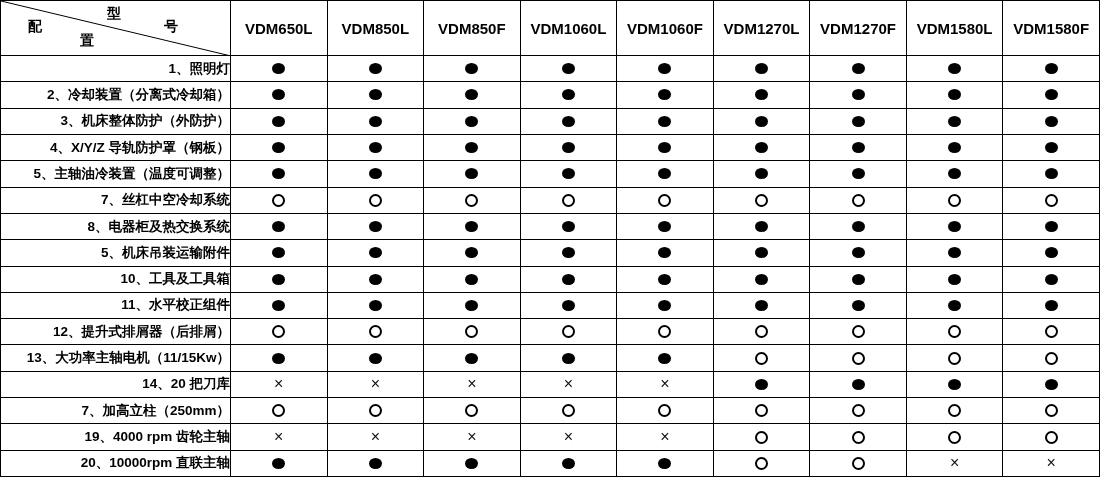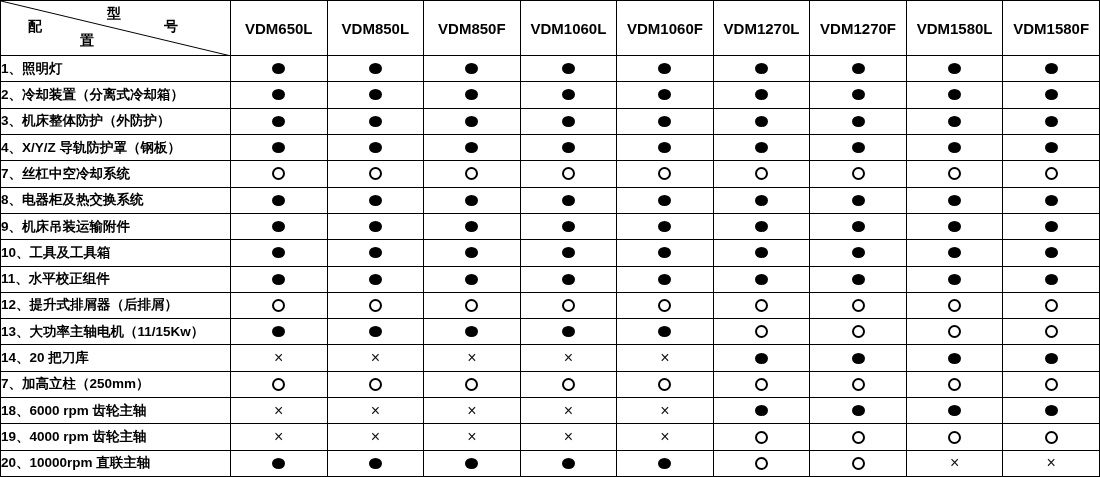--- a/index.html
+++ b/index.html
@@ -44,21 +44,21 @@
   .pos-model-1 { left:106px; top:5px; }
   .pos-model-2 { left:163px; top:18px; }
   .pos-config-1 { left:27px; top:18px; }
   .pos-config-2 { left:79px; top:32px; }
 
   
   tr.data-row { height:21px; }
   td.row-label {
     font-size:13.5px;
     font-weight:600;
-    text-align:left;
+    text-align:right;
     vertical-align:middle;
     padding-left:7px;
     white-space:nowrap;
   }
   td.cell {
     text-align:center;
     vertical-align:middle;
     line-height:0;
   }
   .sym { display:inline-block; vertical-align:middle; }
@@ -150,20 +150,32 @@
           <td class="cell"><span class="sym sym-dot"></span></td>
           <td class="cell"><span class="sym sym-dot"></span></td>
           <td class="cell"><span class="sym sym-dot"></span></td>
           <td class="cell"><span class="sym sym-dot"></span></td>
           <td class="cell"><span class="sym sym-dot"></span></td>
           <td class="cell"><span class="sym sym-dot"></span></td>
           <td class="cell"><span class="sym sym-dot"></span></td>
           <td class="cell"><span class="sym sym-dot"></span></td>
         </tr>
         <tr class="data-row">
+          <td class="row-label">5、主轴油冷装置（温度可调整）</td>
+          <td class="cell"><span class="sym sym-dot"></span></td>
+          <td class="cell"><span class="sym sym-dot"></span></td>
+          <td class="cell"><span class="sym sym-dot"></span></td>
+          <td class="cell"><span class="sym sym-dot"></span></td>
+          <td class="cell"><span class="sym sym-dot"></span></td>
+          <td class="cell"><span class="sym sym-dot"></span></td>
+          <td class="cell"><span class="sym sym-dot"></span></td>
+          <td class="cell"><span class="sym sym-dot"></span></td>
+          <td class="cell"><span class="sym sym-dot"></span></td>
+        </tr>
+        <tr class="data-row">
           <td class="row-label">7、丝杠中空冷却系统</td>
           <td class="cell"><span class="sym sym-ring"></span></td>
           <td class="cell"><span class="sym sym-ring"></span></td>
           <td class="cell"><span class="sym sym-ring"></span></td>
           <td class="cell"><span class="sym sym-ring"></span></td>
           <td class="cell"><span class="sym sym-ring"></span></td>
           <td class="cell"><span class="sym sym-ring"></span></td>
           <td class="cell"><span class="sym sym-ring"></span></td>
           <td class="cell"><span class="sym sym-ring"></span></td>
           <td class="cell"><span class="sym sym-ring"></span></td>
@@ -174,21 +186,21 @@
           <td class="cell"><span class="sym sym-dot"></span></td>
           <td class="cell"><span class="sym sym-dot"></span></td>
           <td class="cell"><span class="sym sym-dot"></span></td>
           <td class="cell"><span class="sym sym-dot"></span></td>
           <td class="cell"><span class="sym sym-dot"></span></td>
           <td class="cell"><span class="sym sym-dot"></span></td>
           <td class="cell"><span class="sym sym-dot"></span></td>
           <td class="cell"><span class="sym sym-dot"></span></td>
         </tr>
         <tr class="data-row">
-          <td class="row-label">9、机床吊装运输附件</td>
+          <td class="row-label">5、机床吊装运输附件</td>
           <td class="cell"><span class="sym sym-dot"></span></td>
           <td class="cell"><span class="sym sym-dot"></span></td>
           <td class="cell"><span class="sym sym-dot"></span></td>
           <td class="cell"><span class="sym sym-dot"></span></td>
           <td class="cell"><span class="sym sym-dot"></span></td>
           <td class="cell"><span class="sym sym-dot"></span></td>
           <td class="cell"><span class="sym sym-dot"></span></td>
           <td class="cell"><span class="sym sym-dot"></span></td>
           <td class="cell"><span class="sym sym-dot"></span></td>
         </tr>
@@ -256,32 +268,20 @@
           <td class="row-label">7、加高立柱（250mm）</td>
           <td class="cell"><span class="sym sym-ring"></span></td>
           <td class="cell"><span class="sym sym-ring"></span></td>
           <td class="cell"><span class="sym sym-ring"></span></td>
           <td class="cell"><span class="sym sym-ring"></span></td>
           <td class="cell"><span class="sym sym-ring"></span></td>
           <td class="cell"><span class="sym sym-ring"></span></td>
           <td class="cell"><span class="sym sym-ring"></span></td>
           <td class="cell"><span class="sym sym-ring"></span></td>
           <td class="cell"><span class="sym sym-ring"></span></td>
-        </tr>
-        <tr class="data-row">
-          <td class="row-label">18、6000 rpm 齿轮主轴</td>
-          <td class="cell"><span class="sym sym-cross">×</span></td>
-          <td class="cell"><span class="sym sym-cross">×</span></td>
-          <td class="cell"><span class="sym sym-cross">×</span></td>
-          <td class="cell"><span class="sym sym-cross">×</span></td>
-          <td class="cell"><span class="sym sym-cross">×</span></td>
-          <td class="cell"><span class="sym sym-dot"></span></td>
-          <td class="cell"><span class="sym sym-dot"></span></td>
-          <td class="cell"><span class="sym sym-dot"></span></td>
-          <td class="cell"><span class="sym sym-dot"></span></td>
         </tr>
         <tr class="data-row">
           <td class="row-label">19、4000 rpm 齿轮主轴</td>
           <td class="cell"><span class="sym sym-cross">×</span></td>
           <td class="cell"><span class="sym sym-cross">×</span></td>
           <td class="cell"><span class="sym sym-cross">×</span></td>
           <td class="cell"><span class="sym sym-cross">×</span></td>
           <td class="cell"><span class="sym sym-cross">×</span></td>
           <td class="cell"><span class="sym sym-ring"></span></td>
           <td class="cell"><span class="sym sym-ring"></span></td>

